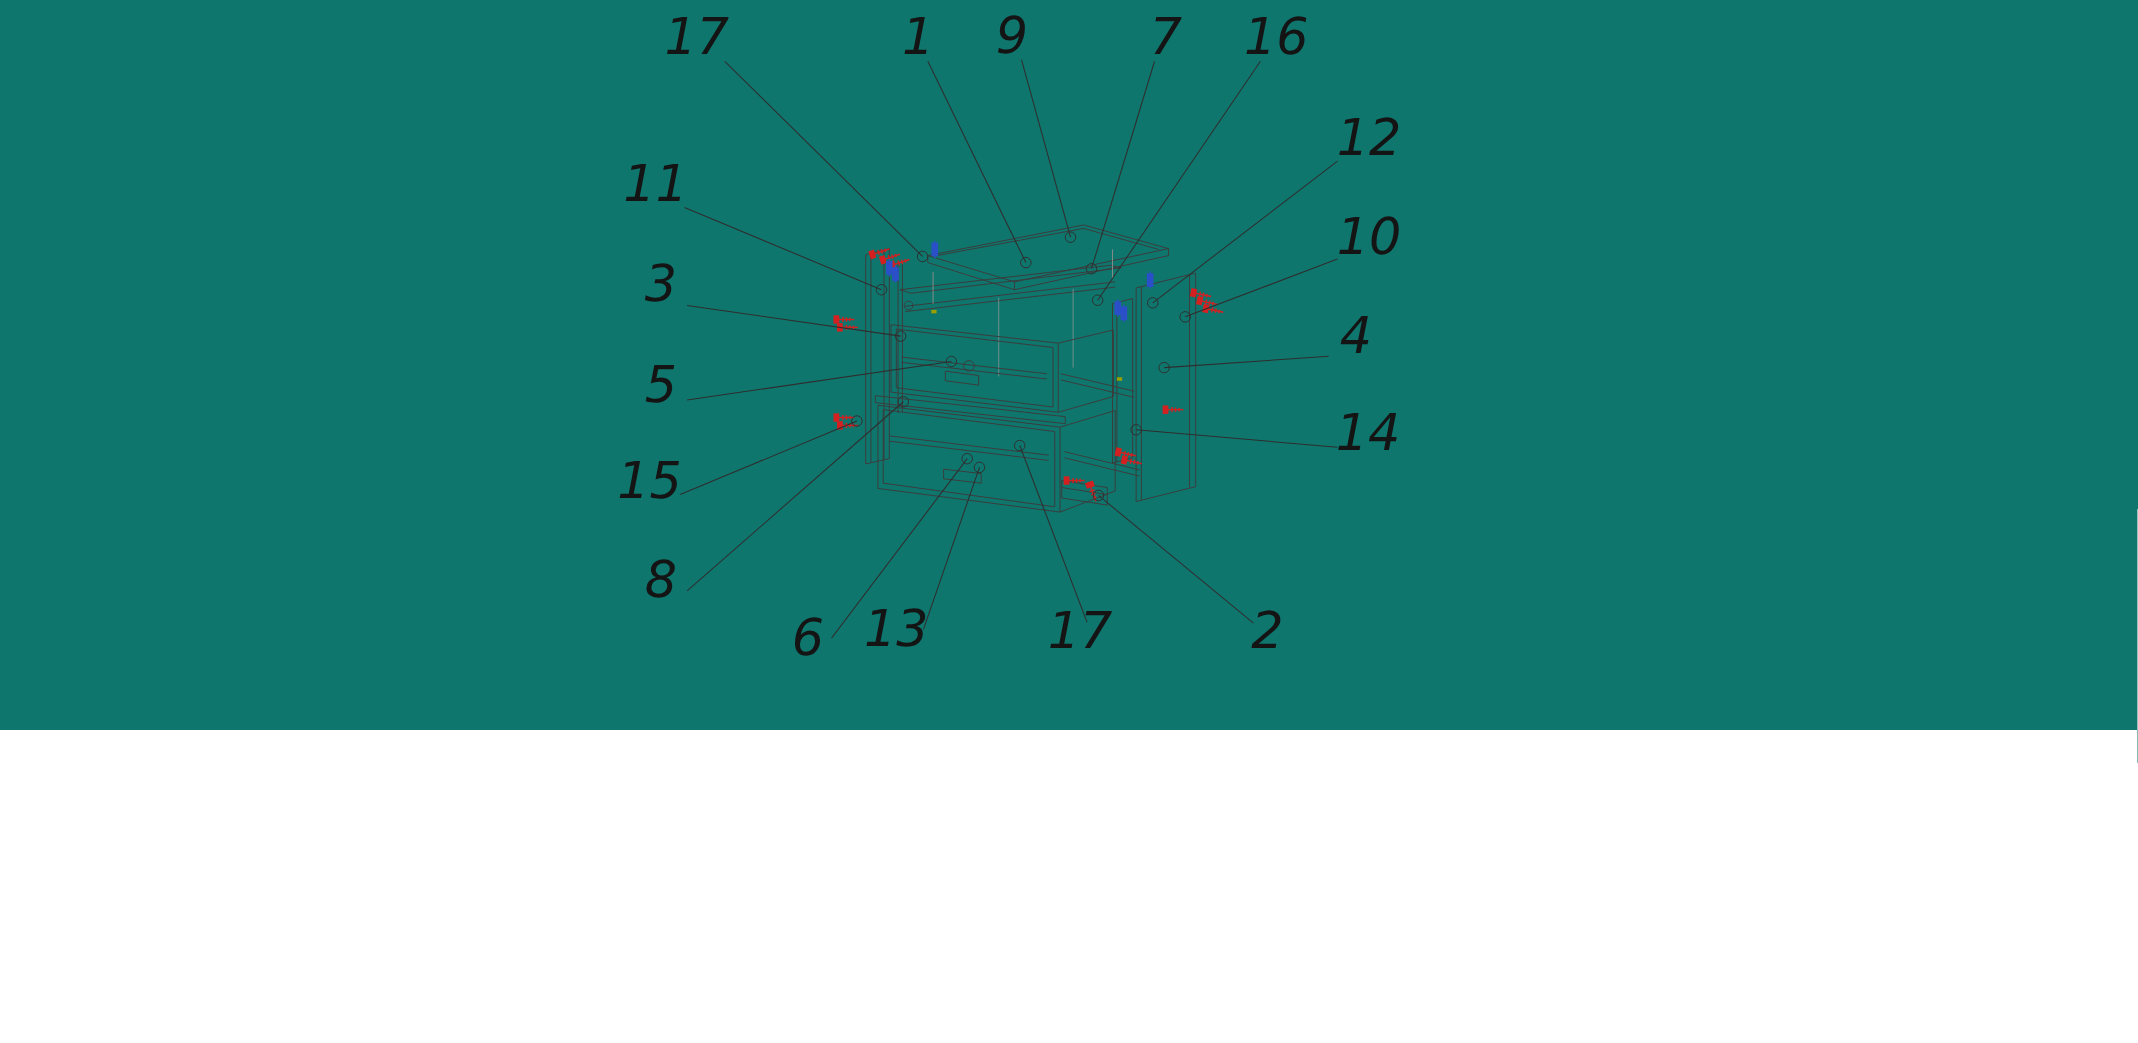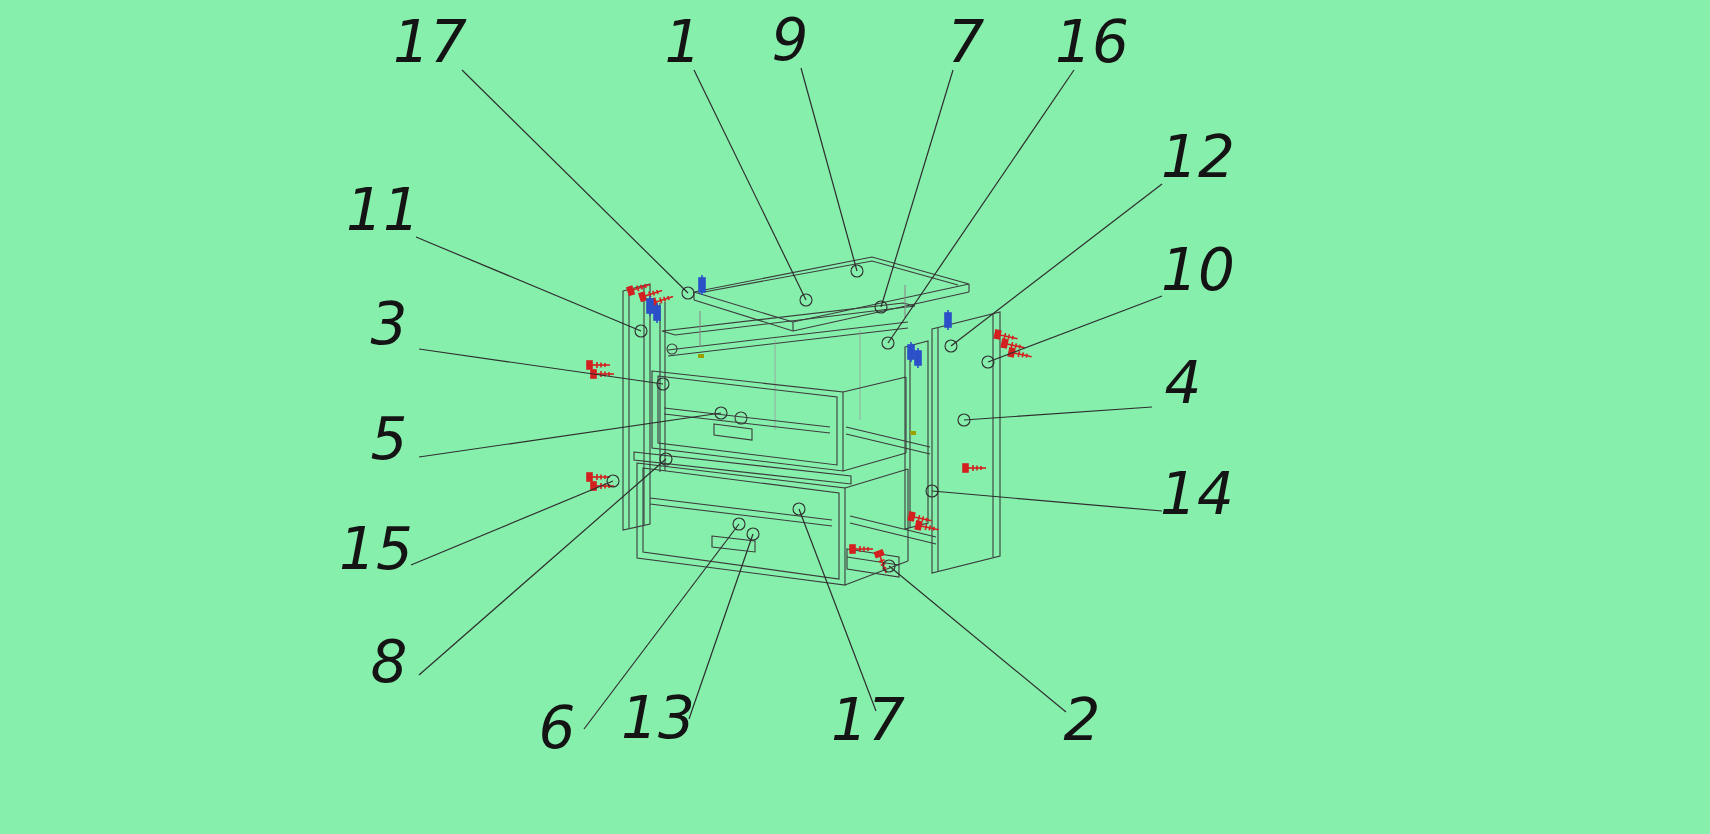--- a/index.html
+++ b/index.html
@@ -4,22 +4,22 @@
 <style>
   :root{
     --line:#2e2e2e;
     --red:#d42020;
     --blue:#2b50c8;
   }
   html,body{margin:0;padding:0;background:#ffffff;}
   .canvas{
     position:relative;
     width:1710px;
-    height:834px;
-    background:#86efac;
+    height:584px;
+    background:#0f766e;
     overflow:hidden;
     font-family:"DejaVu Sans",sans-serif;
   }
   svg{position:absolute;left:0;top:0;width:100%;height:100%;}
   .leader{
     stroke:var(--line);
     stroke-width:1.2;
     fill:none;
   }
   .target{

